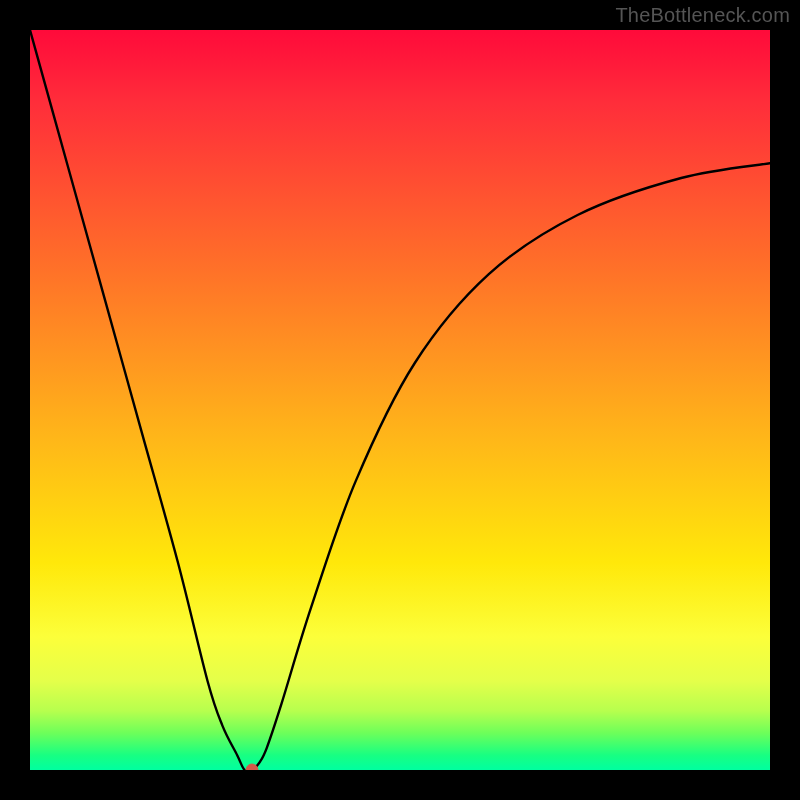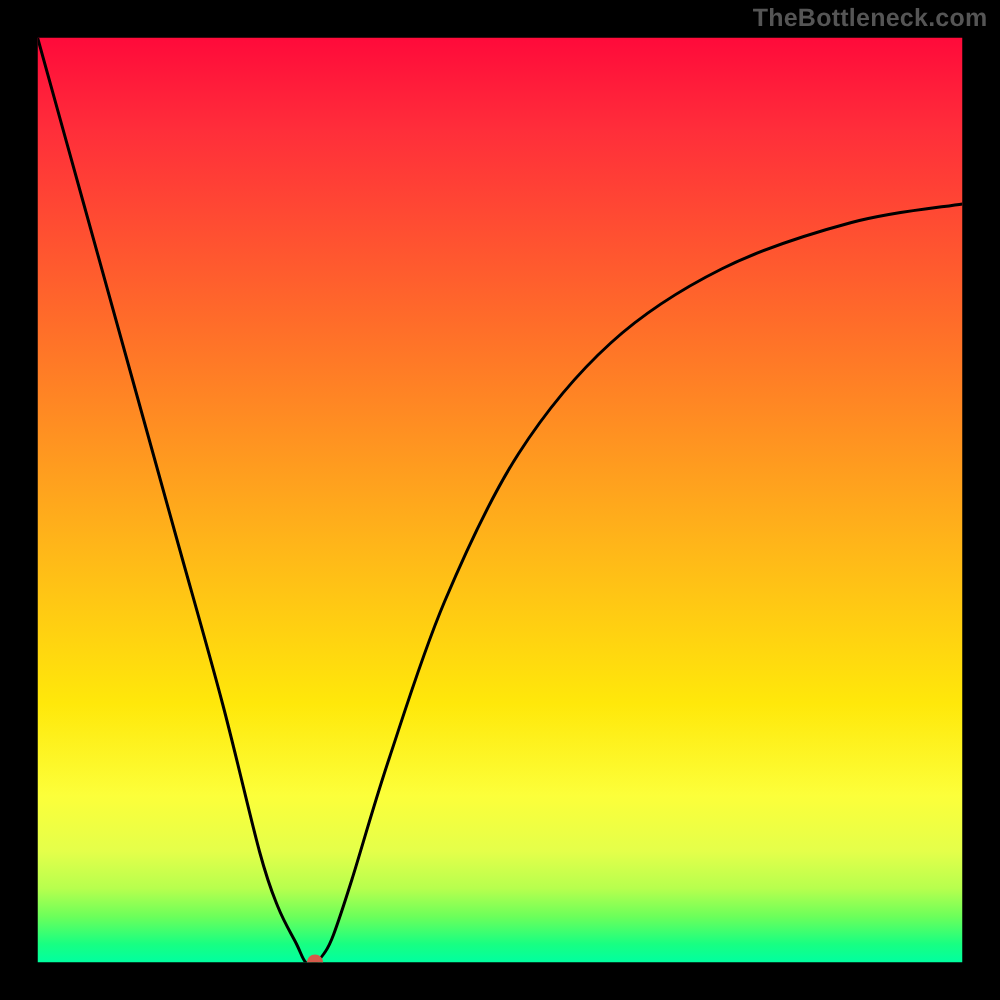--- a/index.html
+++ b/index.html
@@ -15,21 +15,21 @@
     position: relative;
     width: 800px;
     height: 800px;
     background: #000;
   }
   .watermark {
     position: absolute;
     top: 4px;
     right: 10px;
     font-size: 20px;
-    font-weight: 700;
+    font-weight: 400;
     color: #555;
     letter-spacing: 0.2px;
     user-select: none;
   }
   .plot-area {
     position: absolute;
     left: 30px;
     top: 30px;
     width: 740px;
     height: 740px;

